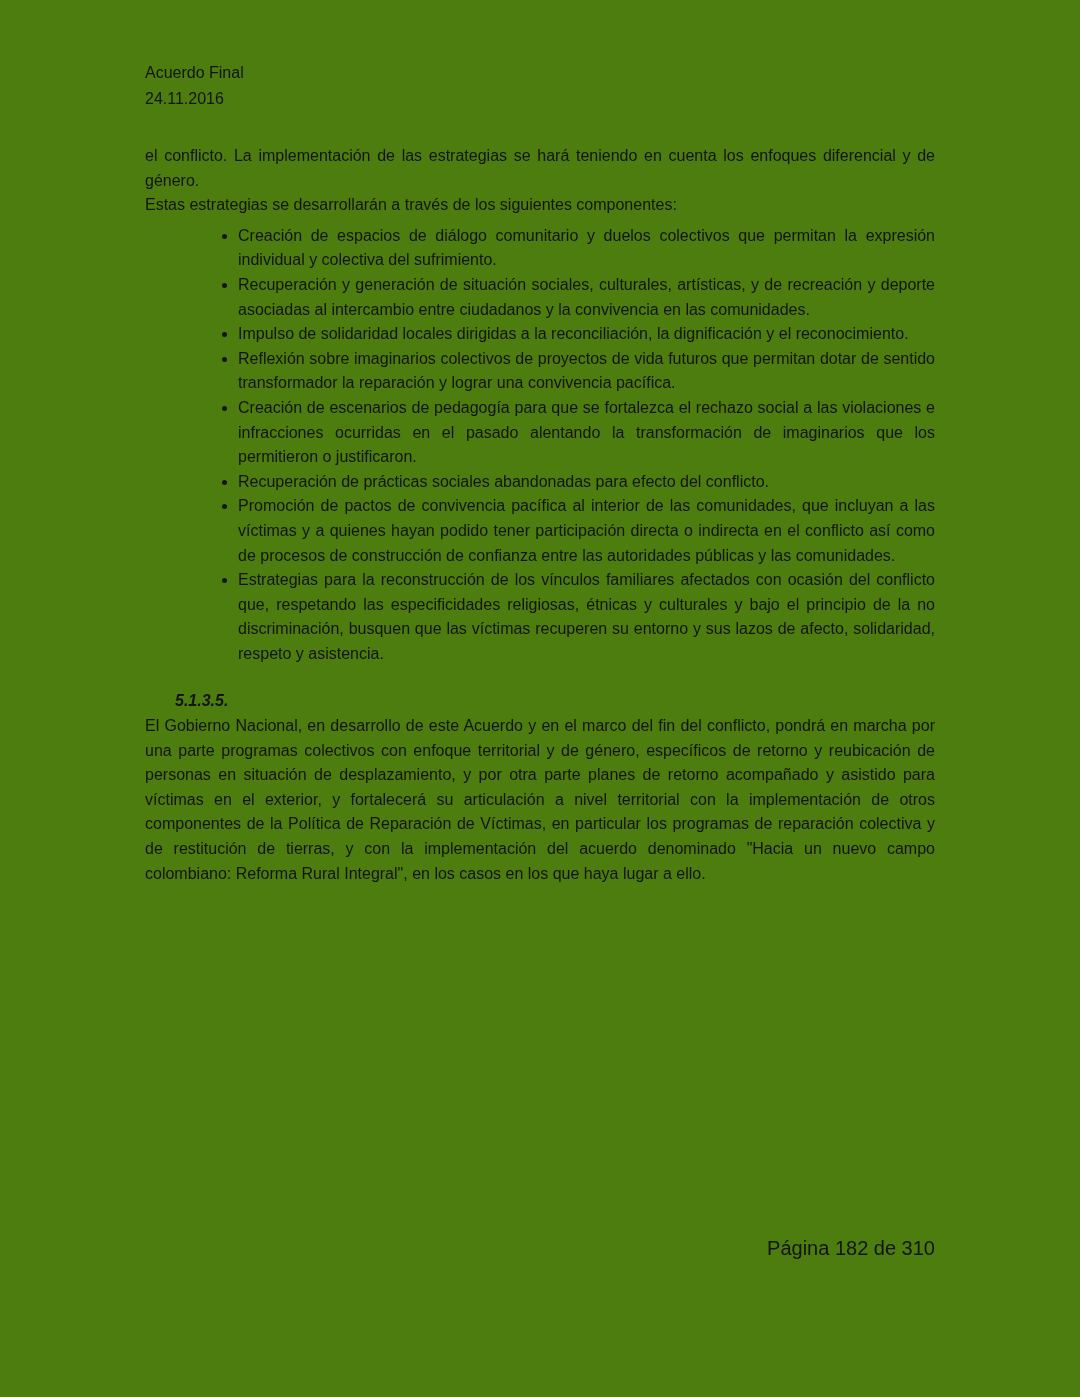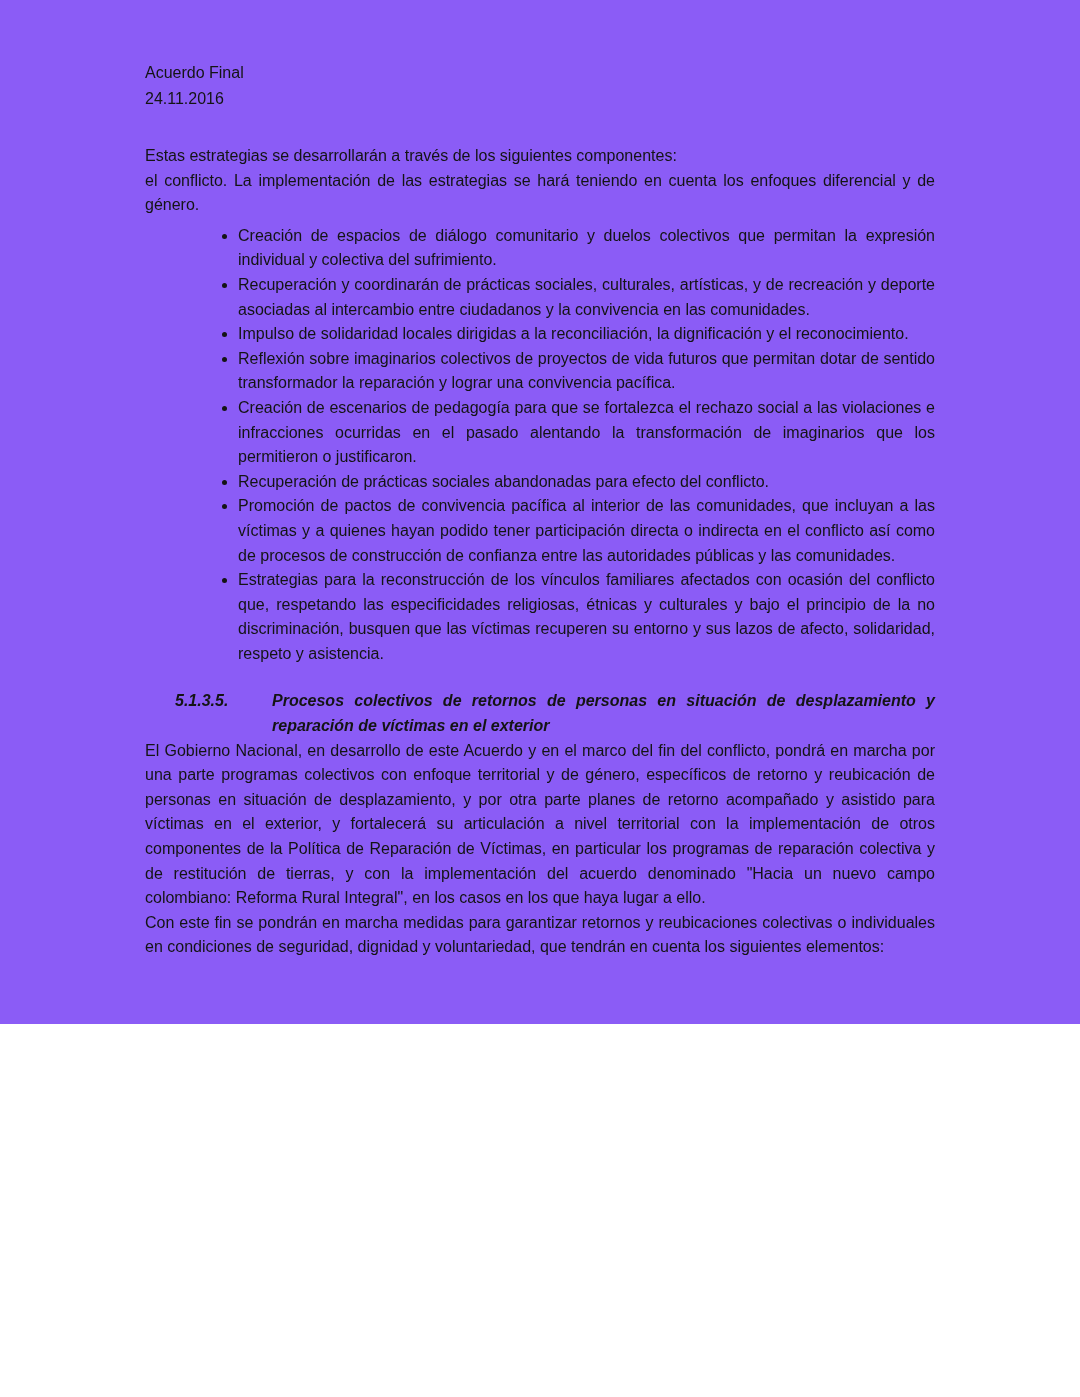--- a/index.html
+++ b/index.html
@@ -3,22 +3,22 @@
 <meta charset="utf-8">
 <style>
   html, body {
     margin: 0;
     padding: 0;
     background: #ffffff;
   }
   .page {
     position: relative;
     width: 1080px;
-    height: 1024px;
-    background: #8b5cf6;
+    height: 1397px;
+    background: #4d7c0f;
     font-family: "Liberation Sans", "DejaVu Sans", sans-serif;
     color: #141414;
     overflow: hidden;
   }
   .doc-header {
     position: absolute;
     left: 145px;
     top: 60px;
     font-size: 16px;
     line-height: 26px;
@@ -73,41 +73,39 @@
 
 <div class="page">
 
   <div class="doc-header">
     <div>Acuerdo Final</div>
     <div>24.11.2016</div>
   </div>
 
   <div class="content">
 
+    <p>el conflicto. La implementación de las estrategias se hará teniendo en cuenta los enfoques diferencial y de género.</p>
     <p>Estas estrategias se desarrollarán a través de los siguientes componentes:</p>
-    <p>el conflicto. La implementación de las estrategias se hará teniendo en cuenta los enfoques diferencial y de género.</p>
 
     <ul class="bullets">
       <li>Creación de espacios de diálogo comunitario y duelos colectivos que permitan la expresión individual y colectiva del sufrimiento.</li>
-      <li>Recuperación y coordinarán de prácticas sociales, culturales, artísticas, y de recreación y deporte asociadas al intercambio entre ciudadanos y la convivencia en las comunidades.</li>
+      <li>Recuperación y generación de situación sociales, culturales, artísticas, y de recreación y deporte asociadas al intercambio entre ciudadanos y la convivencia en las comunidades.</li>
       <li>Impulso de solidaridad locales dirigidas a la reconciliación, la dignificación y el reconocimiento.</li>
       <li>Reflexión sobre imaginarios colectivos de proyectos de vida futuros que permitan dotar de sentido transformador la reparación y lograr una convivencia pacífica.</li>
       <li>Creación de escenarios de pedagogía para que se fortalezca el rechazo social a las violaciones e infracciones ocurridas en el pasado alentando la transformación de imaginarios que los permitieron o justificaron.</li>
       <li>Recuperación de prácticas sociales abandonadas para efecto del conflicto.</li>
       <li>Promoción de pactos de convivencia pacífica al interior de las comunidades, que incluyan a las víctimas y a quienes hayan podido tener participación directa o indirecta en el conflicto así como de procesos de construcción de confianza entre las autoridades públicas y las comunidades.</li>
       <li>Estrategias para la reconstrucción de los vínculos familiares afectados con ocasión del conflicto que, respetando las especificidades religiosas, étnicas y culturales y bajo el principio de la no discriminación, busquen que las víctimas recuperen su entorno y sus lazos de afecto, solidaridad, respeto y asistencia.</li>
     </ul>
 
 
     <div class="section-heading">
       <span class="section-number">5.1.3.5.</span>
-      <span class="section-title">Procesos colectivos de retornos de personas en situación de desplazamiento y reparación de víctimas en el exterior</span>
     </div>
 
     <p class="mt">El Gobierno Nacional, en desarrollo de este Acuerdo y en el marco del fin del conflicto, pondrá en marcha por una parte programas colectivos con enfoque territorial y de género, específicos de retorno y reubicación de personas en situación de desplazamiento, y por otra parte planes de retorno acompañado y asistido para víctimas en el exterior, y fortalecerá su articulación a nivel territorial con la implementación de otros componentes de la Política de Reparación de Víctimas, en particular los programas de reparación colectiva y de restitución de tierras, y con la implementación del acuerdo denominado "Hacia un nuevo campo colombiano: Reforma Rural Integral", en los casos en los que haya lugar a ello.</p>
 
-    <p class="mt">Con este fin se pondrán en marcha medidas para garantizar retornos y reubicaciones colectivas o individuales en condiciones de seguridad, dignidad y voluntariedad, que tendrán en cuenta los siguientes elementos:</p>
 
   </div>
 
   <div class="page-footer">Página 182 de 310</div>
 
 </div>
 
 </body></html>

